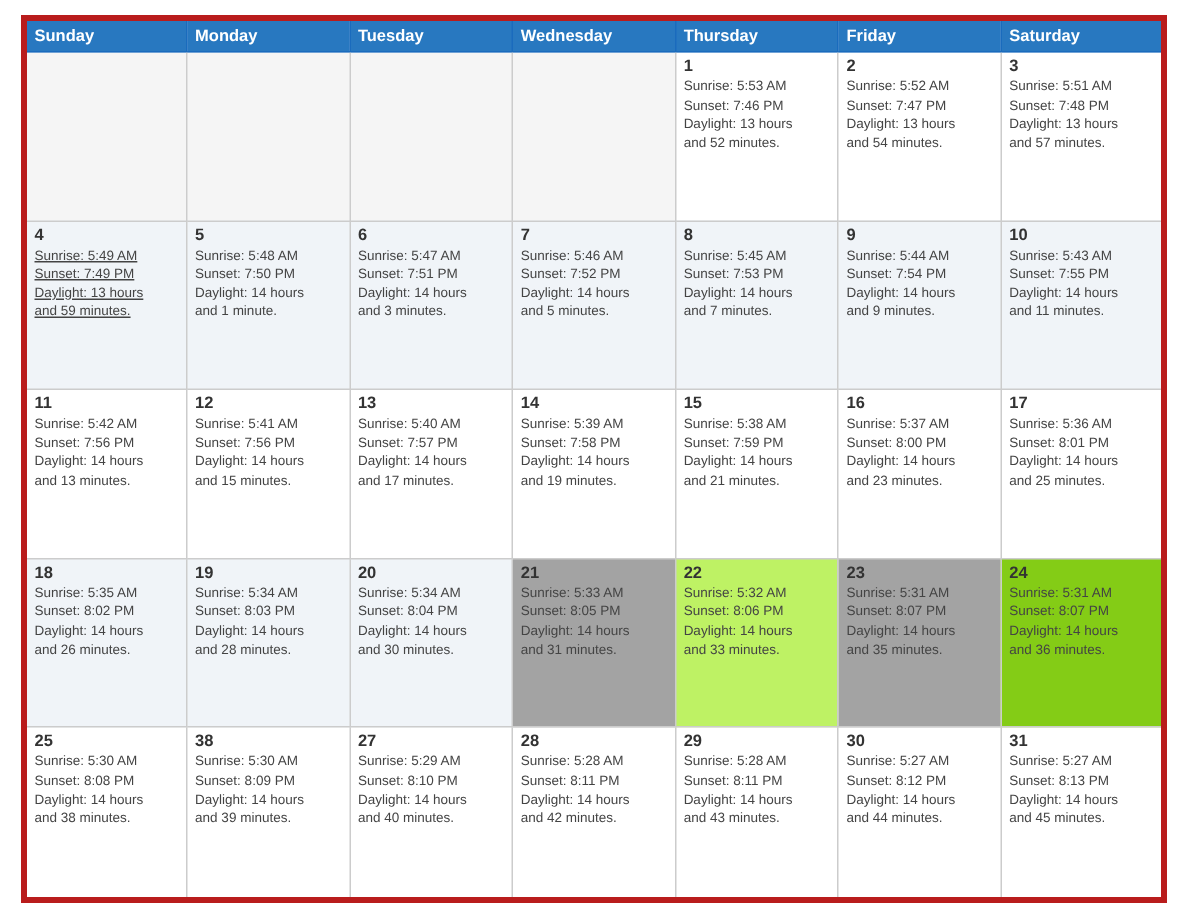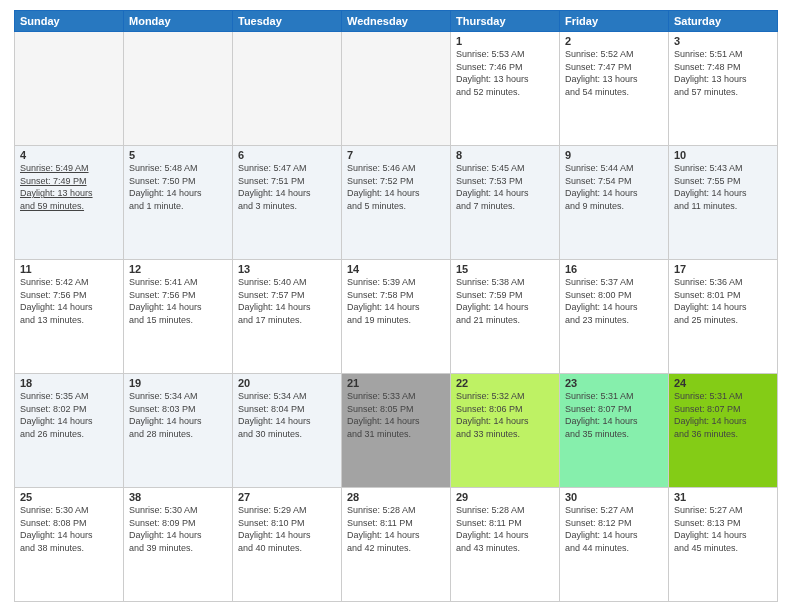--- a/index.html
+++ b/index.html
@@ -46,21 +46,21 @@
       font-size: 28px;
       font-weight: bold;
       color: #333;
     }
     .subtitle {
       font-size: 13px;
       color: #555;
     }
     .calendar {
       flex: 1;
-      border: 1px solid #b91c1c;
+      border: 4px solid #b91c1c;
       border-collapse: collapse;
       width: 100%;
       table-layout: fixed;
       padding-left: 24px;
     }
     .calendar th {
       background-color: #2878c0;
       color: #fff;
       font-size: 11px;
       font-weight: bold;
@@ -277,21 +277,21 @@
 Daylight: 14 hours
 and 31 minutes.</div>
           </td>
           <td style="background: #bef264;">
             <span class="day-number">22</span>
             <div class="day-info" style="white-space: pre-line;">Sunrise: 5:32 AM
 Sunset: 8:06 PM
 Daylight: 14 hours
 and 33 minutes.</div>
           </td>
-          <td style="background: #86efac;">
+          <td style="background: #a3a3a3;">
             <span class="day-number">23</span>
             <div class="day-info" style="white-space: pre-line;">Sunrise: 5:31 AM
 Sunset: 8:07 PM
 Daylight: 14 hours
 and 35 minutes.</div>
           </td>
           <td style="background: #84cc16;">
             <span class="day-number">24</span>
             <div class="day-info" style="white-space: pre-line;">Sunrise: 5:31 AM
 Sunset: 8:07 PM

